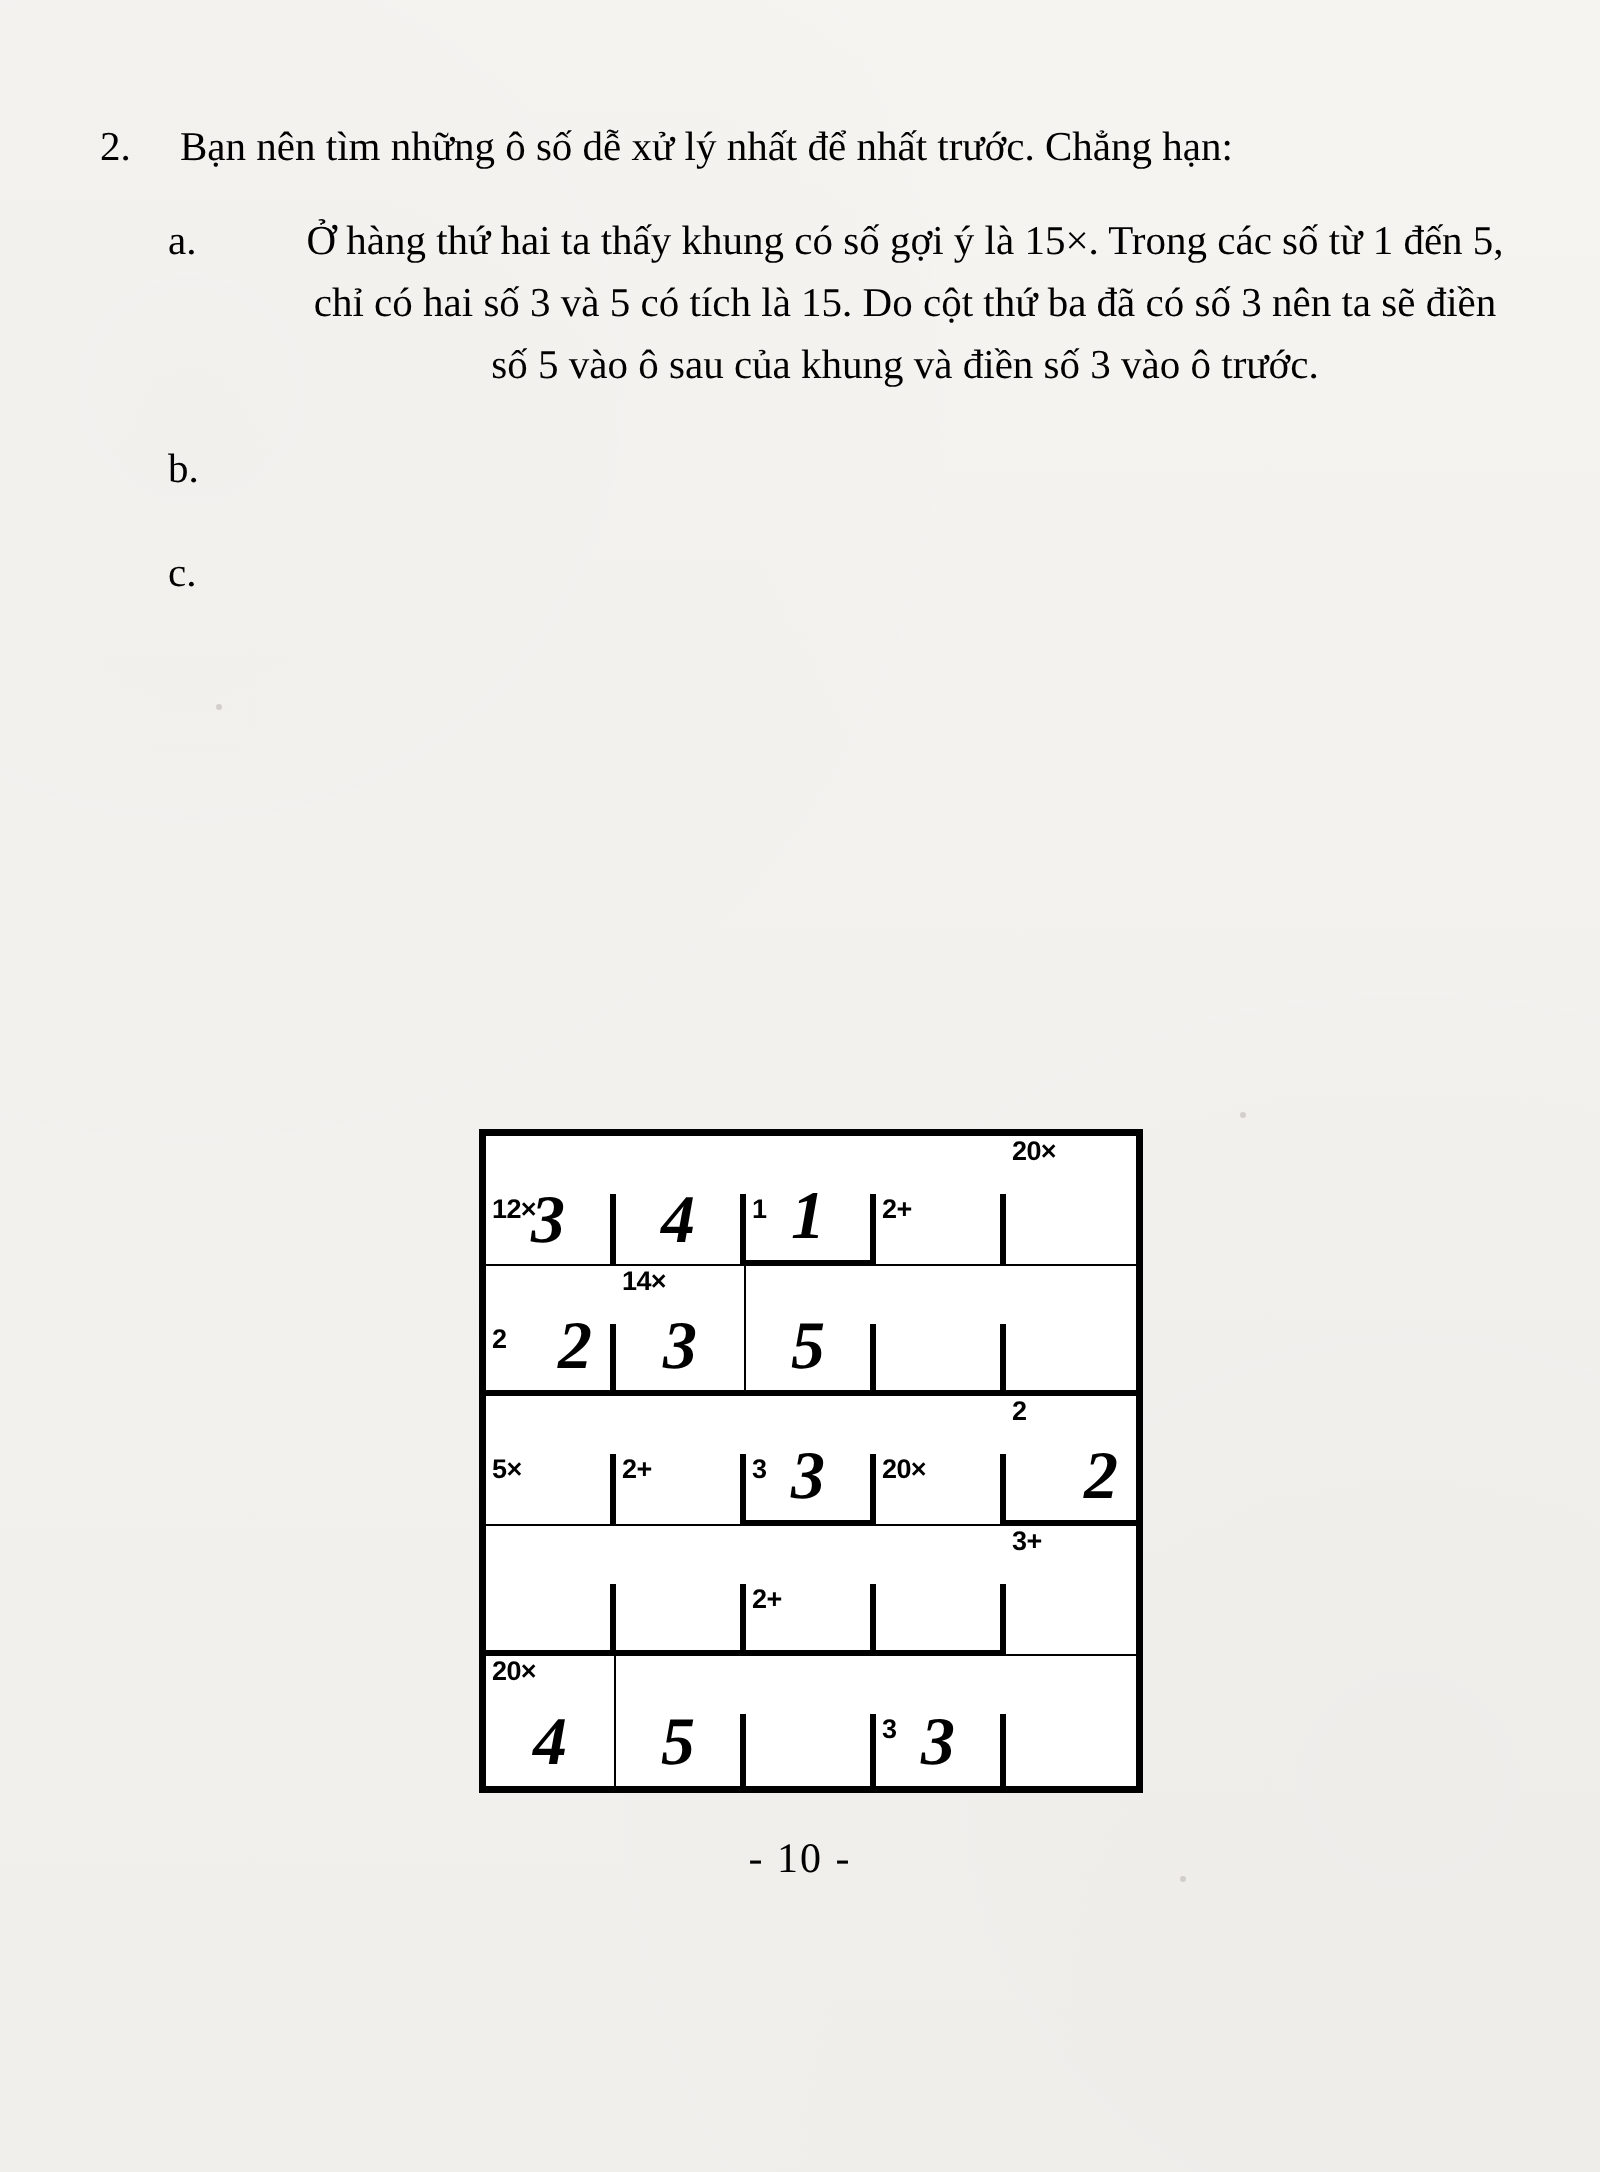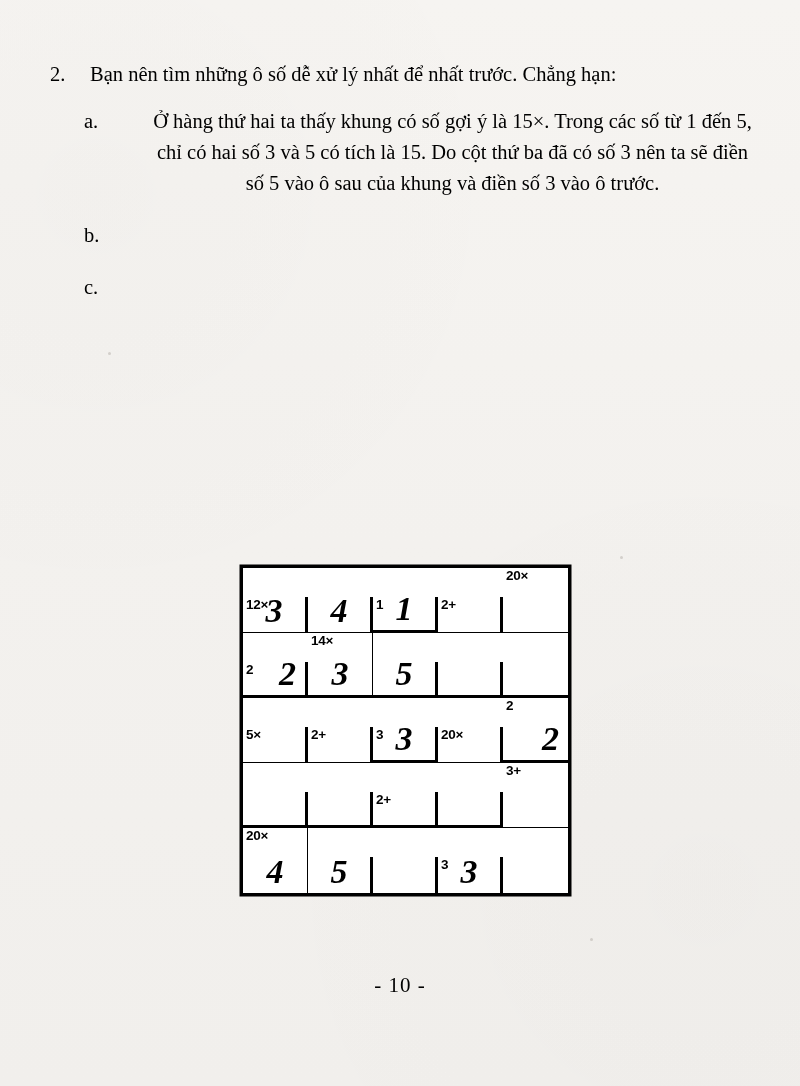--- a/index.html
+++ b/index.html
@@ -115,21 +115,21 @@
   .val.right {
     text-align: right;
     padding-right: 9px;
   }
   .val.center { text-align: center; }
 
   .page-number {
     position: absolute;
     left: 0;
     right: 0;
-    top: 973px;
+    top: 917px;
     text-align: center;
     font-size: 21px;
     letter-spacing: 1px;
   }
   .speck {
     position: absolute;
     background: #b9b4ae;
     border-radius: 50%;
     opacity: 0.55;
   }

